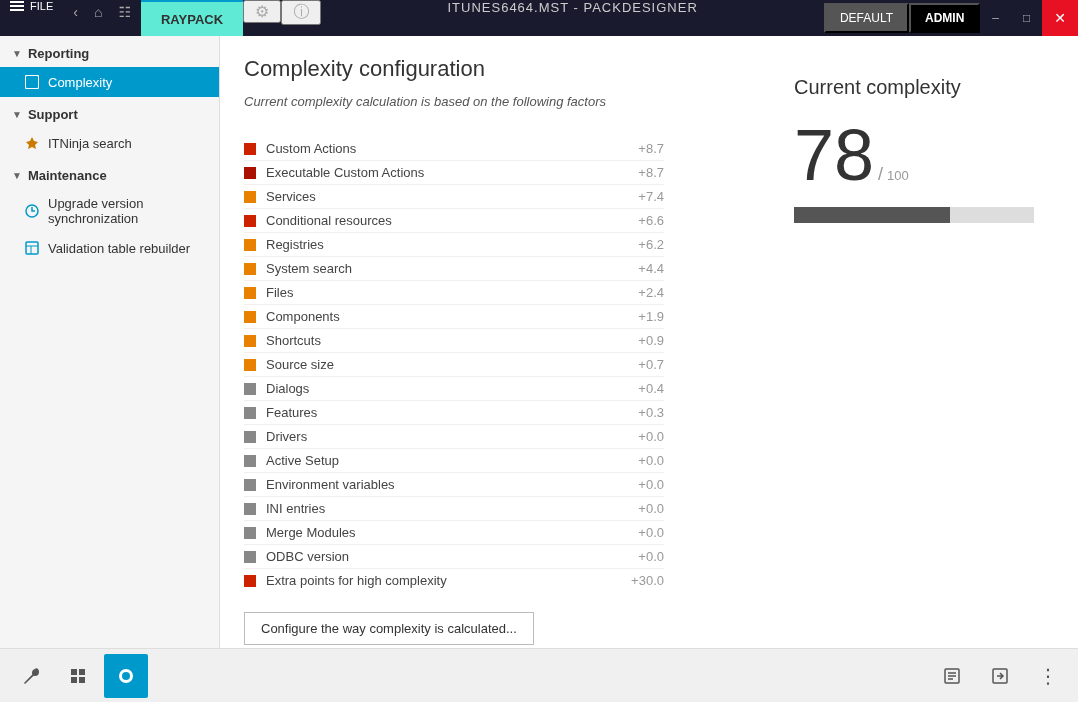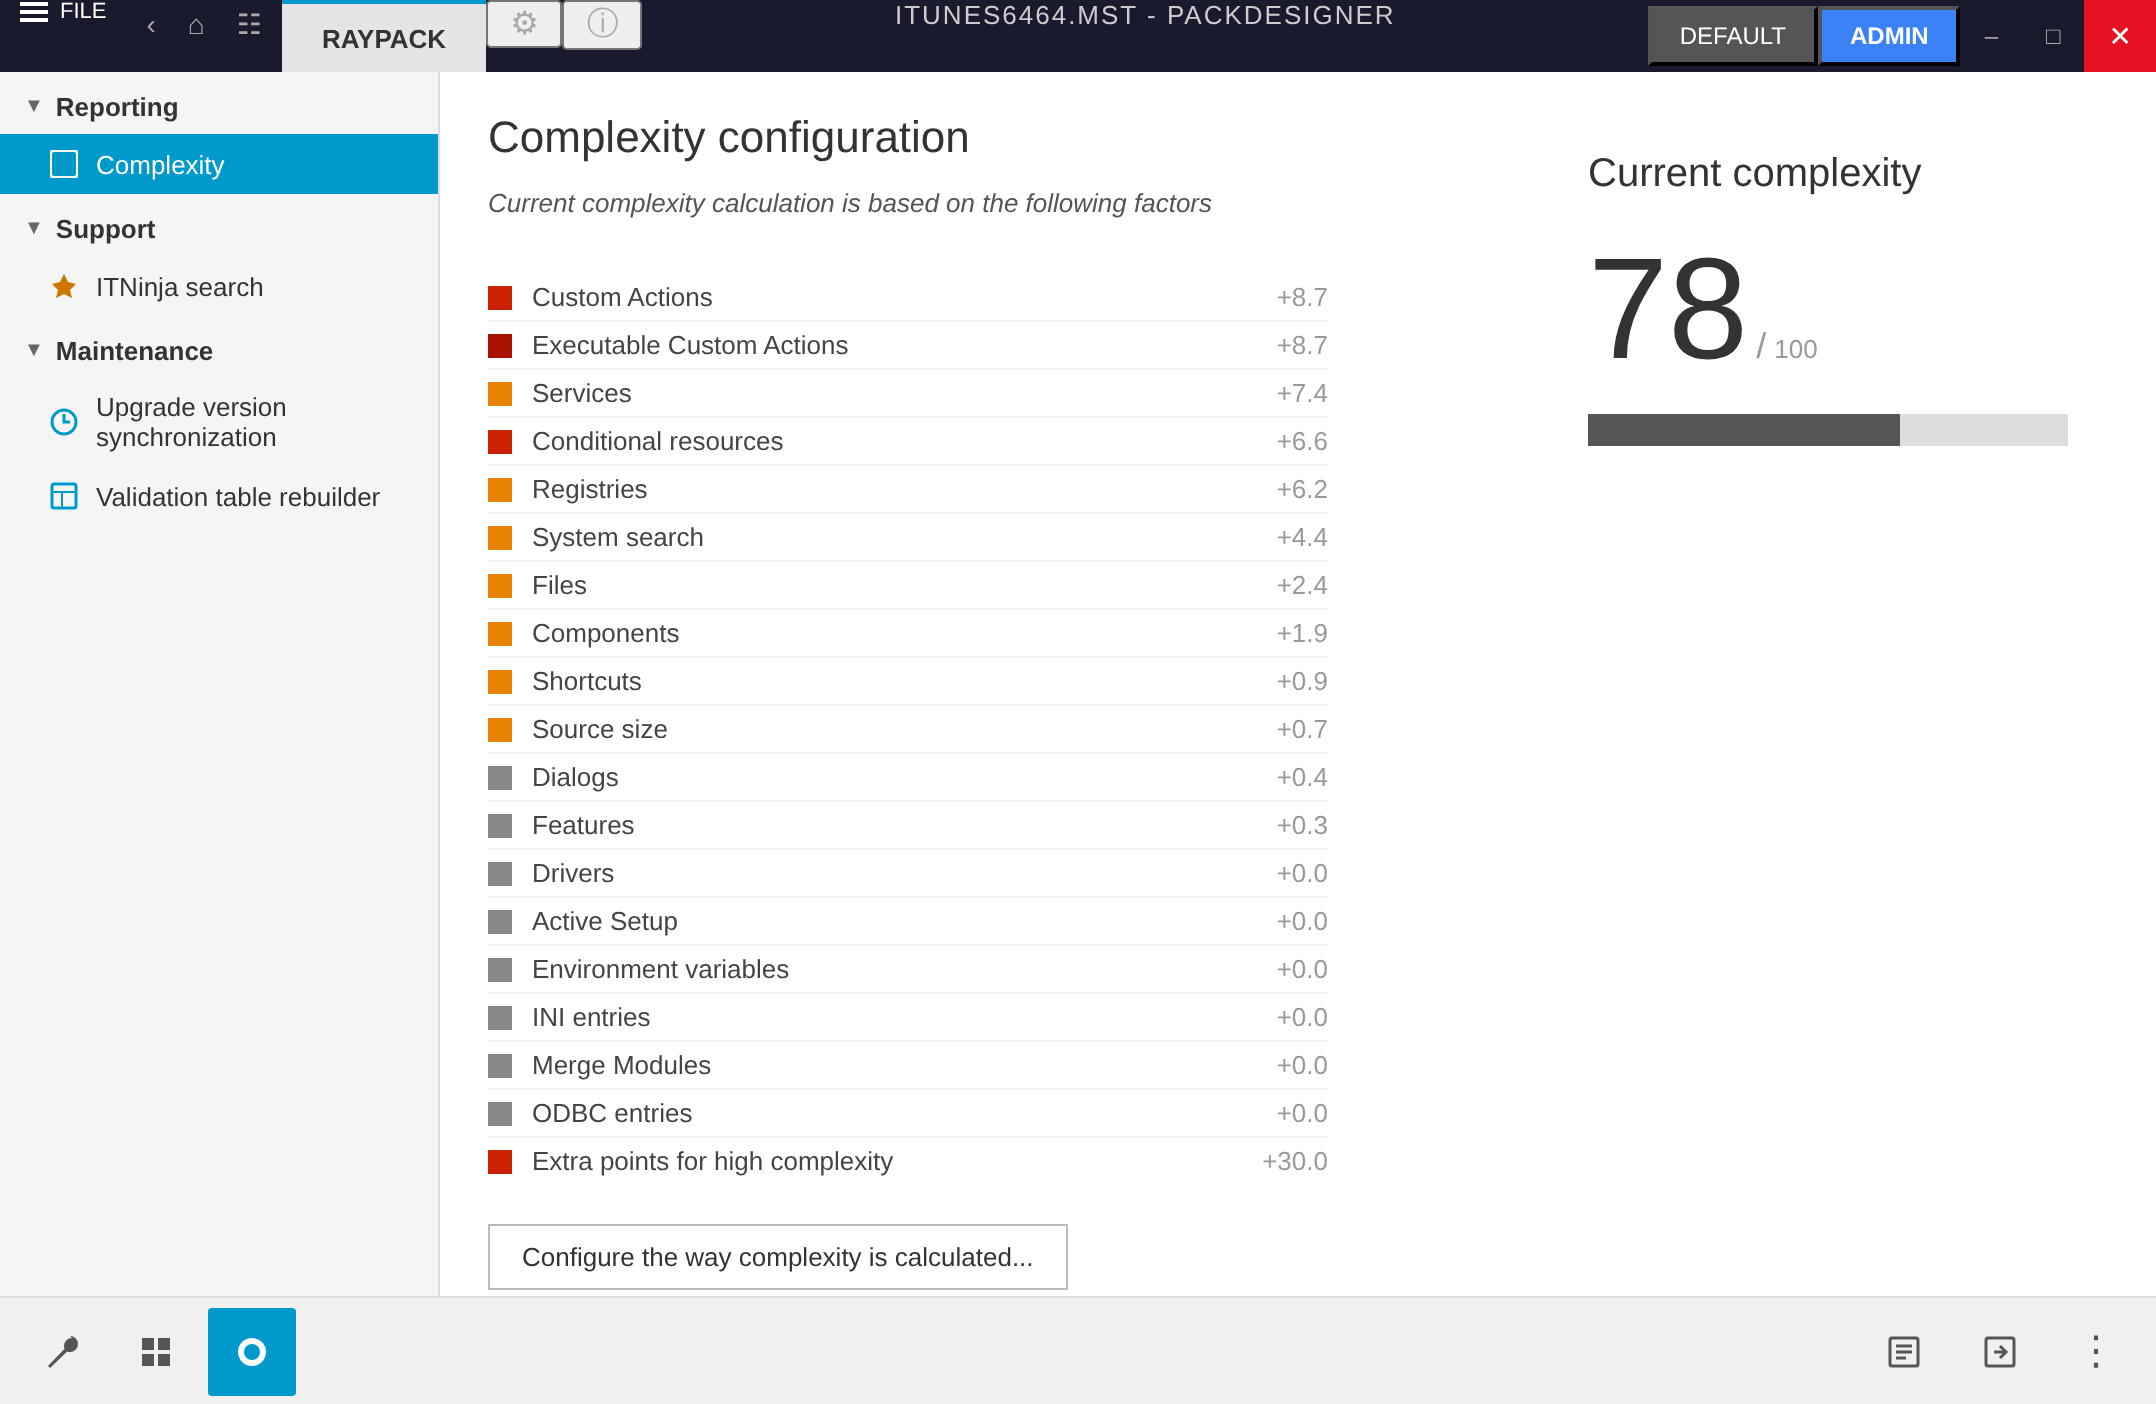--- a/index.html
+++ b/index.html
@@ -8,27 +8,27 @@
     
     .title-bar {
       display: flex; align-items: flex-start; background: #1a1a2e; height: 36px; flex-shrink: 0;
     }
     .title-bar-menu { color: white; padding: 0 10px; font-size: 11px; cursor: pointer; display: flex; align-items: center; gap: 6px; }
     .hamburger-icon { display: flex; flex-direction: column; gap: 2px; }
     .hamburger-icon span { width: 14px; height: 2px; background: white; display: block; }
     .title-bar-nav { display: flex; align-items: center; gap: 4px; padding: 0 4px; }
     .title-bar-nav button { background: none; border: none; color: #aaa; cursor: pointer; font-size: 14px; padding: 4px 6px; }
     .nav-btn-home, .nav-btn-docs { background: none; border: none; color: #aaa; cursor: pointer; padding: 4px 8px; font-size: 16px; }
-    .tab-raypack { background: #e5e5e5; color: #333; padding: 0 20px; height: 36px; display: flex; align-items: center; font-size: 13px; font-weight: 600; border-top: 2px solid #0099cc; }
+    .tab-raypack { background: #5eead4; color: #333; padding: 0 20px; height: 36px; display: flex; align-items: center; font-size: 13px; font-weight: 600; border-top: 2px solid #0099cc; }
     .title-bar-title { flex: 1; text-align: center; color: #ccc; font-size: 13px; letter-spacing: 1px; }
     .title-bar-settings { color: #aaa; padding: 0 10px; cursor: pointer; font-size: 16px; }
     .title-bar-info { color: #aaa; padding: 0 10px; cursor: pointer; font-size: 16px; }
     .title-bar-right { display: flex; align-items: center; }
     .profile-default { background: #555; color: white; padding: 6px 14px; font-size: 12px; cursor: pointer; }
-    .profile-admin { background: #3b82f6; color: white; padding: 6px 14px; font-size: 12px; cursor: pointer; font-weight: 600; }
+    .profile-admin { background: #000000; color: white; padding: 6px 14px; font-size: 12px; cursor: pointer; font-weight: 600; }
     .win-btns { display: flex; }
     .win-btn { background: none; border: none; color: #aaa; padding: 0 12px; height: 36px; cursor: pointer; font-size: 12px; }
     .win-btn-close { background: #e81123 !important; color: white; padding: 0 12px; height: 36px; border: none; cursor: pointer; font-size: 14px; }
 
     
     .main-layout { display: flex; flex: 1; overflow: hidden; }
 
     
     .sidebar { width: 220px; background: #f5f5f5; border-right: 1px solid #ddd; overflow-y: auto; flex-shrink: 0; }
     .sidebar-section-header { display: flex; align-items: center; gap: 6px; padding: 10px 12px 6px; color: #333; font-size: 13px; font-weight: 600; cursor: pointer; }
@@ -251,21 +251,21 @@
               <span class="row-label">INI entries</span>
               <span class="row-value">+0.0</span>
             </div>
             <div class="complexity-row">
               <div class="row-indicator" style="background: rgb(136, 136, 136);"></div>
               <span class="row-label">Merge Modules</span>
               <span class="row-value">+0.0</span>
             </div>
             <div class="complexity-row">
               <div class="row-indicator" style="background: rgb(136, 136, 136);"></div>
-              <span class="row-label">ODBC entries</span>
+              <span class="row-label">ODBC version</span>
               <span class="row-value">+0.0</span>
             </div>
             <div class="complexity-row">
               <div class="row-indicator" style="background: rgb(204, 34, 0);"></div>
               <span class="row-label">Extra points for high complexity</span>
               <span class="row-value">+30.0</span>
             </div>
           </div>
 
         <button class="configure-btn" style="margin-top: 20px;">Configure the way complexity is calculated...</button>

